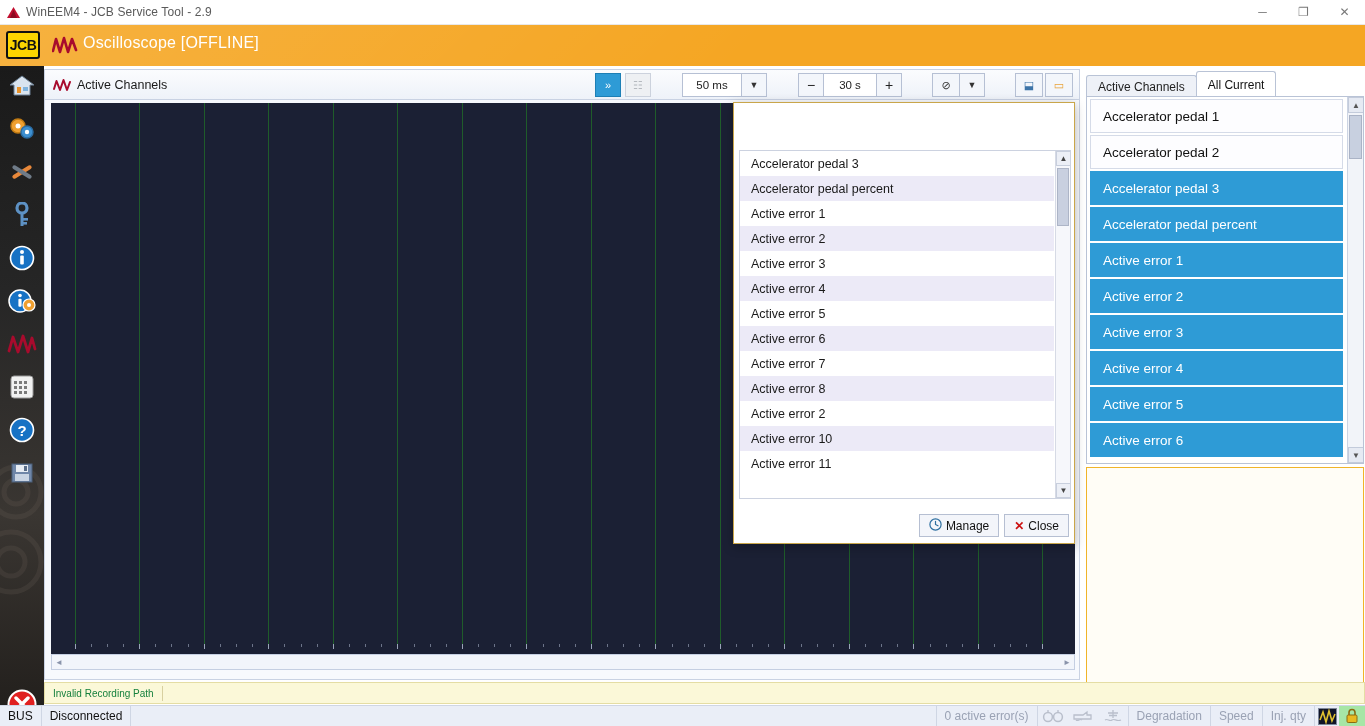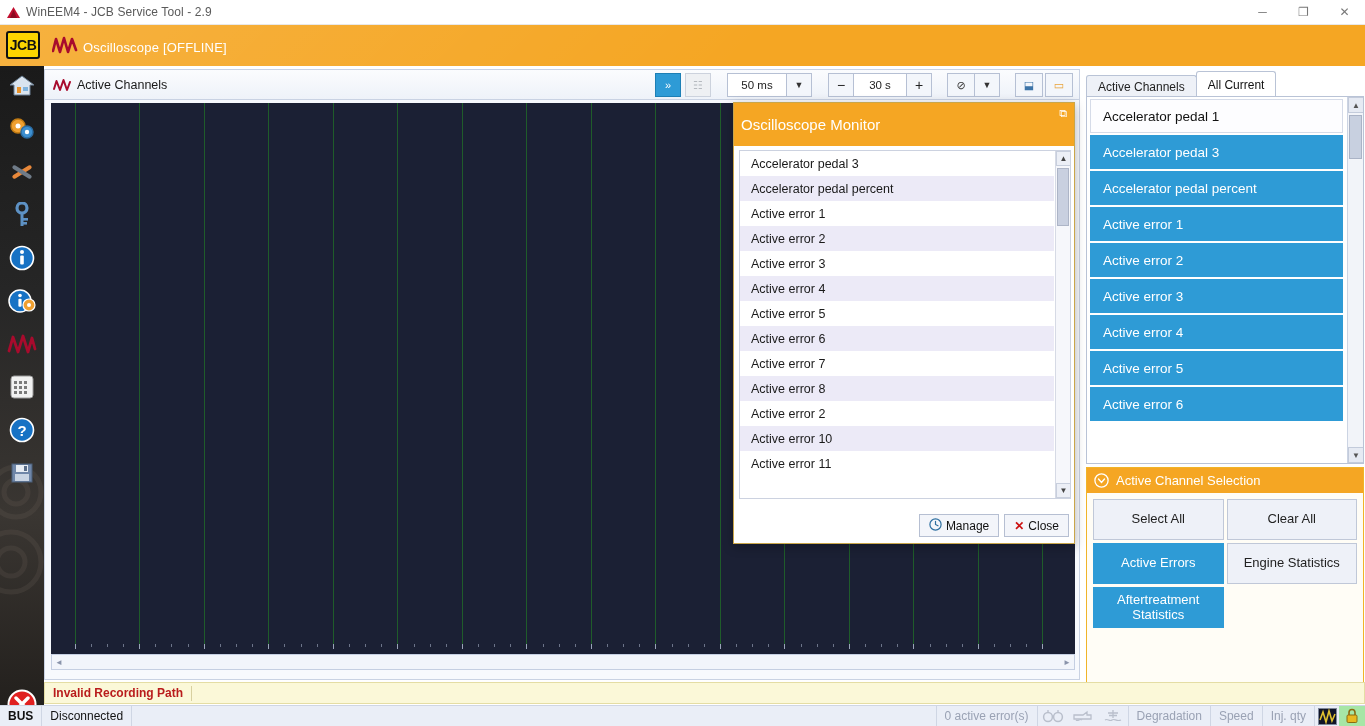--- a/index.html
+++ b/index.html
@@ -37,22 +37,22 @@
   }
   .jcb-logo {
     position: absolute; left: 6px; top: 6px; width: 34px; height: 28px;
     background: #fdd500; border: 2px solid #111; border-radius: 3px;
     display: flex; align-items: center; justify-content: center;
     font-weight: bold; font-size: 14px; color: #111;
     font-family: "Liberation Sans", sans-serif; letter-spacing: -.5px;
   }
   .hdr-wave { position: absolute; left: 52px; top: 10px; }
   .hdr-title {
-    position: absolute; left: 83px; top: 15px;
-    font-size: 13px; color: #ffffff; letter-spacing: .2px;
+    position: absolute; left: 83px; top: 9px;
+    font-size: 16px; color: #ffffff; letter-spacing: .2px;
   }
 
   
   .rail {
     position: absolute; left: 0; top: 66px; width: 44px; height: 640px;
     background: linear-gradient(180deg,#1a1a1a 0%, #262626 35%, #3a3632 70%, #23201d 100%);
     overflow: hidden;
   }
   .rail .gearbg {
     position: absolute; left: -14px; bottom: 60px; opacity: .22;
@@ -77,21 +77,21 @@
   .osc-head-title { font-size: 12.5px; color: #1a1a1a; }
 
   .toolbar { position: absolute; right: 6px; top: 3px; display: flex; align-items: center; gap: 0; }
   .tb-btn {
     height: 24px; min-width: 26px; border: 1px solid #b6c0d4; background: #f3f6fb;
     display: flex; align-items: center; justify-content: center;
     font-size: 11px; color: #333; margin-left: -1px;
   }
   .tb-btn.active { background: #2e9bd6; border-color: #1d7fb5; color: #fff; }
   .tb-btn.disabled { background: #eef0f3; color: #b5b9bf; border-color: #ccd2dd; }
-  .tb-group { display: flex; align-items: center; margin-left: 2px; padding-left: 14px; }
+  .tb-group { display: flex; align-items: center; margin-left: 17px; padding-left: 14px; }
   .tb-field {
     height: 24px; min-width: 60px; border: 1px solid #b6c0d4; background: #fff;
     display: flex; align-items: center; justify-content: center;
     font-size: 11.5px; color: #222;
   }
   .tb-field.wide { min-width: 52px; }
   .tb-arrow {
     height: 24px; width: 26px; border: 1px solid #b6c0d4; background: #f3f6fb;
     display: flex; align-items: center; justify-content: center; margin-left: -1px;
     font-size: 9px; color: #333;
@@ -209,21 +209,21 @@
   .modal-btn {
     height: 23px; padding: 0 9px; display: flex; align-items: center; gap: 4px;
     background: #f3f5fa; border: 1px solid #b6bfd2; font-size: 12px; color: #111;
   }
 
   
   .notice {
     position: absolute; left: 44px; top: 682px; width: 1321px; height: 22px;
     background: #fbf8d8; border: 1px solid #e4dda4; display: flex; align-items: center;
   }
-  .notice-title { font-size: 12px; font-weight: bold; color: #b91c1c; padding: 0 8px; }
+  .notice-title { font-size: 10px; font-weight: normal; color: #15803d; padding: 0 8px; }
   .notice-sep { width: 1px; height: 15px; background: #d8d0a0; }
   .notice-msg { font-size: 11.5px; font-style: italic; color: #3a3a3a; padding-left: 8px; }
 
   
   .statusbar {
     position: absolute; left: 0; top: 705px; width: 1365px; height: 21px;
     background: #eaeef7; border-top: 1px solid #cfd6e4; display: flex; align-items: center;
   }
   .sb-cell { font-size: 12px; color: #111; padding: 0 8px; display: flex; align-items: center; height: 21px; }
   .sb-cell.dim { color: #9aa2b4; }
@@ -530,54 +530,38 @@
 
   <div class="right-panel">
     <div class="tabs">
       <div class="tab">Active Channels</div>
       <div class="tab active">All Current</div>
     </div>
 
     <div class="chan-list">
       <div class="chan-items">
         <div class="chan-item">Accelerator pedal 1</div>
+        <div class="chan-item">Accelerator pedal 2</div>
         <div class="chan-item sel">Accelerator pedal 3</div>
         <div class="chan-item sel">Accelerator pedal percent</div>
         <div class="chan-item sel">Active error 1</div>
         <div class="chan-item sel">Active error 2</div>
         <div class="chan-item sel">Active error 3</div>
         <div class="chan-item sel">Active error 4</div>
         <div class="chan-item sel">Active error 5</div>
         <div class="chan-item sel">Active error 6</div>
       </div>
       <div class="chan-scrollcol">
         <div class="chan-sc-btn">▲</div>
         <div class="chan-sc-thumb"></div>
         <div class="chan-sc-btn" style="position:absolute;bottom:0">▼</div>
       </div>
     </div>
 
     <div class="acs-box">
-      <div class="acs-head">
-        <span class="chev">
-          <svg width="15" height="15" viewBox="0 0 15 15">
-            <circle cx="7.5" cy="7.5" r="6.6" fill="none" stroke="#fff" stroke-width="1.3"></circle>
-            <path d="M4.5,6 L7.5,9.5 L10.5,6" stroke="#fff" stroke-width="1.4" fill="none" stroke-linecap="round"></path>
-          </svg>
-        </span>
-        <span>Active Channel Selection</span>
-      </div>
-      <div class="acs-grid">
-        <div class="acs-btn">Select All</div>
-        <div class="acs-btn">Clear All</div>
-        <div class="acs-btn on">Active Errors</div>
-        <div class="acs-btn">Engine Statistics</div>
-        <div class="acs-btn on">Aftertreatment Statistics</div>
-        <div class="acs-btn blank"></div>
-      </div>
     </div>
 
     <div class="transport">
       <div class="tp-btn">
         <span>
           <svg width="17" height="17" viewBox="0 0 17 17">
               <circle cx="8.5" cy="8.5" r="7.5" fill="#c2c2c2"></circle>
             </svg>
         </span>
       </div>
@@ -611,24 +595,20 @@
           <svg width="22" height="20" viewBox="0 0 22 20">
             <rect x="1" y="8" width="19" height="3.6" rx="1.8" fill="#e8883a" transform="rotate(-34 10.5 10)"></rect>
             <rect x="1" y="8" width="19" height="3.6" rx="1.8" fill="#6f7b88" transform="rotate(34 10.5 10)"></rect>
           </svg>
         </span>
       </div>
     </div>
   </div>
 
   <div class="modal">
-    <div class="modal-head">
-      <span class="modal-title">Oscilloscope Monitor</span>
-      <span class="modal-pin">⧉</span>
-    </div>
 
     <div class="modal-list">
       <div class="ml-items">
         <div class="ml-item">Accelerator pedal 3</div>
         <div class="ml-item alt">Accelerator pedal percent</div>
         <div class="ml-item">Active error 1</div>
         <div class="ml-item alt">Active error 2</div>
         <div class="ml-item">Active error 3</div>
         <div class="ml-item alt">Active error 4</div>
         <div class="ml-item">Active error 5</div>
@@ -662,21 +642,21 @@
       </div>
     </div>
   </div>
 
   <div class="notice">
     <span class="notice-title">Invalid Recording Path</span>
     <span class="notice-sep"></span>
   </div>
 
   <div class="statusbar">
-    <span class="sb-cell" style="font-weight:bold">BUS</span>
+    <span class="sb-cell" style="font-weight:normal">BUS</span>
     <span class="sb-div"></span>
     <span class="sb-cell">Disconnected</span>
     <span class="sb-div"></span>
 
     <span class="sb-right">
       <span class="sb-div"></span>
       <span class="sb-cell dim">0 active error(s)</span>
       <span class="sb-div"></span>
       <span class="sb-icon">
         <svg width="22" height="14" viewBox="0 0 22 14">

